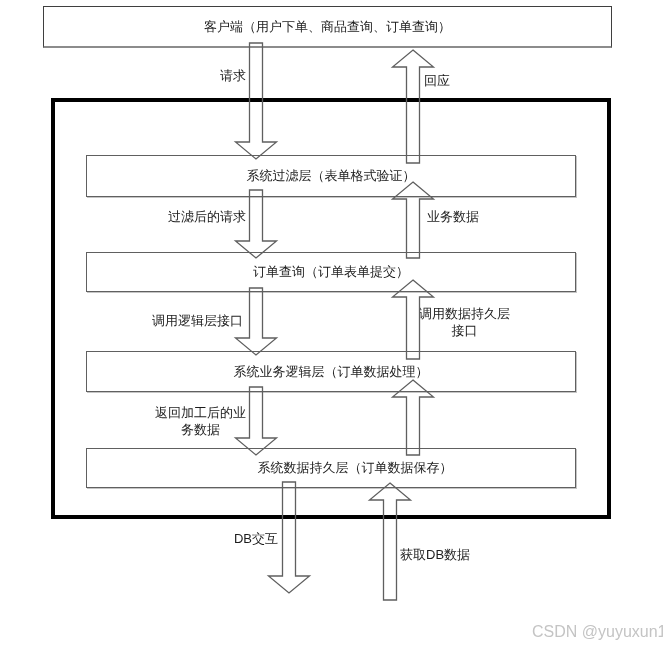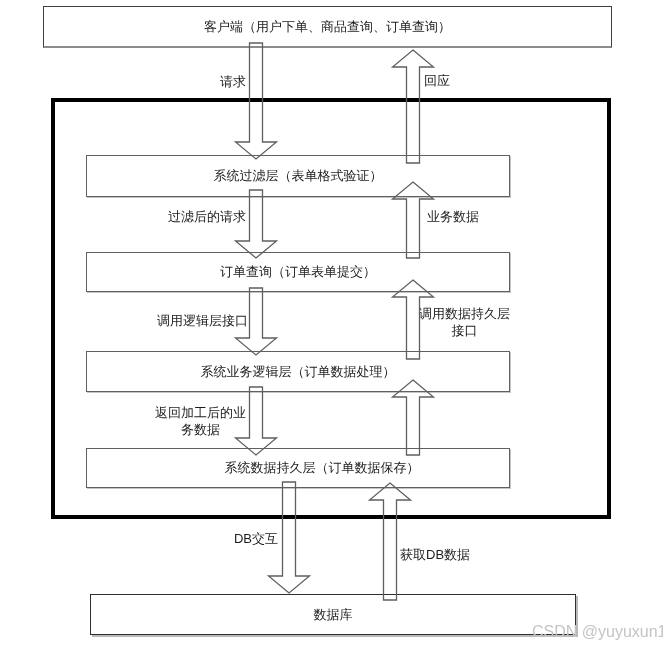--- a/index.html
+++ b/index.html
@@ -5,34 +5,34 @@
   html,body{margin:0;padding:0;background:#ffffff;}
   body{font-family:"Liberation Sans", sans-serif;}
   .canvas{position:relative;width:663px;height:646px;background:#ffffff;overflow:hidden;
           font-size:13px;color:#1c1c1c;border-radius:11px;}
   .box{position:absolute;display:flex;align-items:center;justify-content:center;
        background:transparent;box-sizing:border-box;text-align:center;}
   .client-box{left:43px;top:6px;width:569px;height:42px;
        border:1px solid #3f3f3f;border-bottom:2px solid #8c8c8c;}
   .outer-box{position:absolute;left:51px;top:98px;width:560px;height:421px;
        border:4px solid #000000;box-sizing:border-box;}
-  .layer-box{left:86px;width:424px;border:1px solid #606060;
+  .layer-box{left:86px;width:490px;border:1px solid #606060;
        box-shadow:1px 1px 0 rgba(150,150,150,.55);}
   .layer-1{top:155px;height:42px;}
   .layer-2{top:252px;height:40px;}
   .layer-3{top:351px;height:41px;align-items:center;}
   .layer-4{top:448px;height:40px;padding-left:48px;}
   .db-box{left:90px;top:594px;width:486px;height:41px;
        border:1px solid #2e2e2e;box-shadow:2px 2px 0 rgba(140,140,140,.6);}
   .lbl{position:absolute;line-height:17px;white-space:normal;word-break:break-all;}
-  .lbl-request{left:178px;top:67px;width:68px;text-align:right;margin-top:6px;}
+  .lbl-request{left:178px;top:67px;width:68px;text-align:right;}
   .lbl-response{left:424px;top:72px;}
   .lbl-filtered{left:150px;top:208px;width:96px;text-align:right;}
   .lbl-bizdata{left:427px;top:208px;}
-  .lbl-calllogic{left:152px;top:312px;width:96px;text-align:right;}
+  .lbl-calllogic{left:152px;top:312px;width:96px;text-align:left;}
   .lbl-retproc{left:417px;top:305px;width:95px;text-align:center;}
   .lbl-callpersist{left:153px;top:404px;width:95px;text-align:center;}
   .lbl-retunit{left:417px;top:404px;width:95px;text-align:center;}
   .lbl-dbinter{left:210px;top:530px;width:68px;text-align:right;}
   .lbl-fetchdb{left:400px;top:546px;}
   .arrow-layer{position:absolute;left:0;top:0;width:663px;height:646px;pointer-events:none;}
   polygon.arrow{fill:none;stroke:#5f5f5f;stroke-width:1.3;}
   .watermark{position:absolute;left:532px;top:623px;font-size:16px;color:#c4c4c4;
        white-space:nowrap;}
 </style>
@@ -53,23 +53,20 @@
   <div class="box layer-box layer-2">
     <span>订单查询（订单表单提交）</span>
   </div>
   <div class="box layer-box layer-3">
     <span>系统业务逻辑层（订单数据处理）</span>
   </div>
   <div class="box layer-box layer-4">
     <span>系统数据持久层（订单数据保存）</span>
   </div>
 
-  <div class="box db-box">
-    <span>数据库</span>
-  </div>
 
   <div class="lbl lbl-request">请求</div>
   <div class="lbl lbl-response">回应</div>
   <div class="lbl lbl-filtered">过滤后的请求</div>
   <div class="lbl lbl-bizdata">业务数据</div>
   <div class="lbl lbl-calllogic">调用逻辑层接口</div>
   <div class="lbl lbl-retproc">调用数据持久层接口</div>
   <div class="lbl lbl-callpersist">返回加工后的业务数据</div>
   <div class="lbl lbl-dbinter">DB交互</div>
   <div class="lbl lbl-fetchdb">获取DB数据</div>

